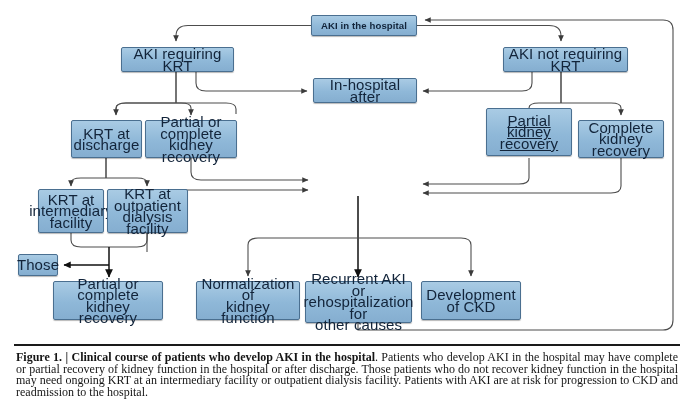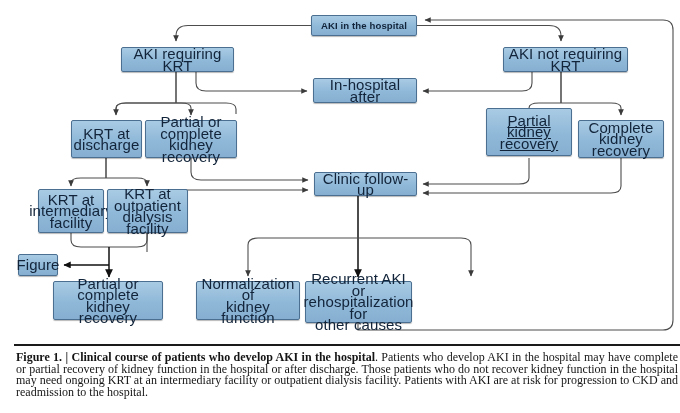--- a/index.html
+++ b/index.html
@@ -200,26 +200,23 @@
     </div>
 
     <div class="node" style="left:99px; top:189px; width:81px; height:44px;">
       <span>
           <span>KRT at</span>
           <span>outpatient dialysis</span>
           <span>facility</span>
         </span>
     </div>
 
-    <div class="node" style="left:306px; top:172px; width:103px; height:24px;">
-      <span>Clinic follow-up</span>
-    </div>
 
     <div class="node" style="left:10px; top:254px; width:40px; height:22px;">
-      <span>Figure</span>
+      <span>Those</span>
     </div>
 
     <div class="node" style="left:45px; top:281px; width:110px; height:39px;">
       <span>
           <span>Partial or complete</span>
           <span>kidney recovery</span>
         </span>
     </div>
 
     <div class="node" style="left:188px; top:281px; width:104px; height:39px;">
@@ -230,20 +227,26 @@
     </div>
 
     <div class="node" style="left:297px; top:281px; width:107px; height:42px;">
       <span>
           <span>Recurrent AKI or</span>
           <span>rehospitalization for</span>
           <span>other causes</span>
         </span>
     </div>
 
+    <div class="node" style="left:413px; top:281px; width:100px; height:39px;">
+      <span>
+          <span>Development</span>
+          <span>of CKD</span>
+        </span>
+    </div>
 
   </div>
 
   <div id="caption">
     <div class="rule"></div>
     <div class="text"><b><span>Figure 1.</span>&nbsp;<span>|</span>&nbsp;<span>Clinical course of patients who develop AKI in the hospital</span></b><span>. Patients who develop AKI in the hospital may have complete or partial recovery of kidney function in the hospital or after discharge. Those patients who do not recover kidney function in the hospital may need ongoing KRT at an intermediary facility or outpatient dialysis facility. Patients with AKI are at risk for progression to CKD and readmission to the hospital.</span></div>
   </div>
 
 </div>
 

